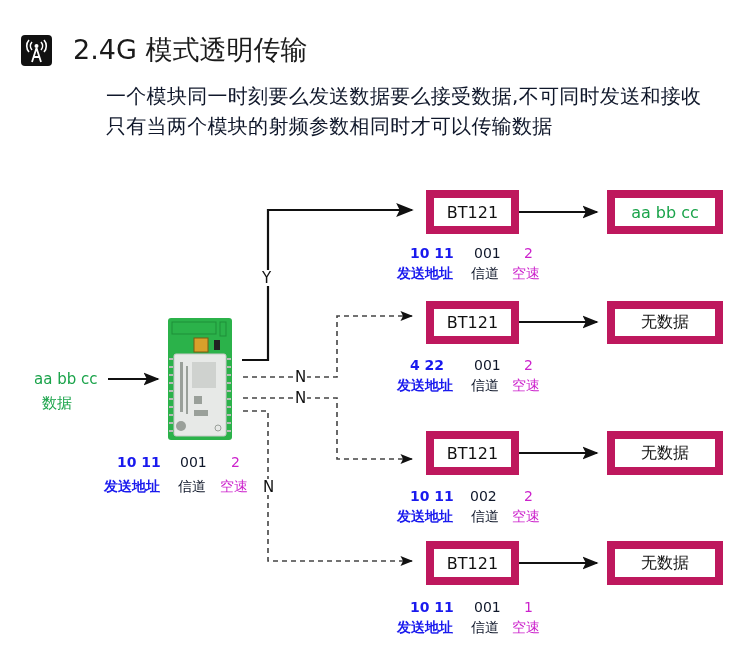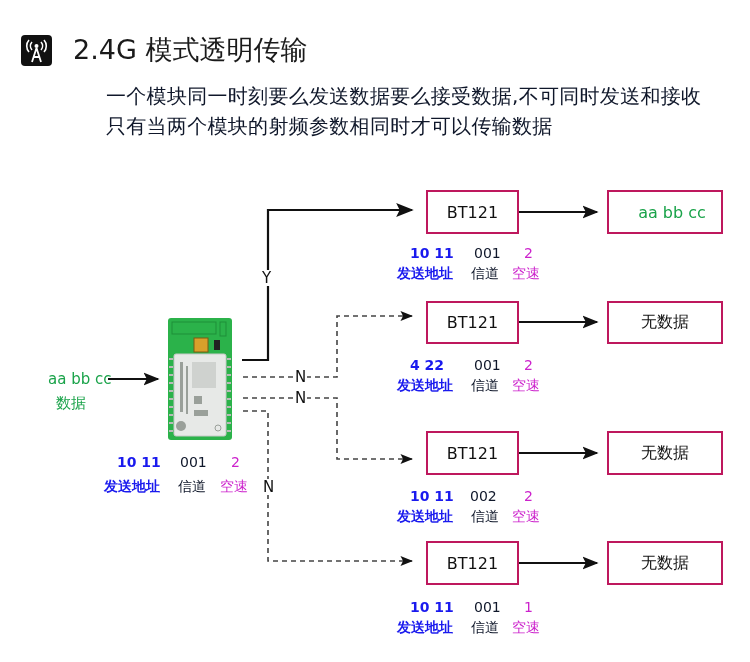--- a/index.html
+++ b/index.html
@@ -2,22 +2,22 @@
 <html><head>
 <meta charset="utf-8">
 <style>
   html, body { margin:0; padding:0; background:#ffffff; }
   body { width:750px; height:662px; position:relative; overflow:hidden;
          font-family:"DejaVu Sans", "Liberation Sans", sans-serif; color:#111; }
   .abs { position:absolute; }
   .title-icon { left:21px; top:35px; width:31px; height:31px; background:#111; border-radius:4px; }
   .title { left:62px; top:32px; font-size:27px; line-height:36px; color:#1a1a1a; white-space:nowrap;margin-left:11px; }
   .desc { left:62px; font-size:20px; line-height:28px; color:#0f172a; white-space:nowrap; letter-spacing:0.3px;margin-left:44px; }
-  .box { position:absolute; border:2px solid #be185d; box-sizing:border-box; display:flex; align-items:center; justify-content:center; font-size:16px; background:#fff; }
-  .green { color:#1aa34a;padding-left:14px; }
+  .box { position:absolute; border:8px solid #be185d; box-sizing:border-box; display:flex; align-items:center; justify-content:center; font-size:16px; background:#fff; }
+  .green { color:#1aa34a; }
   .blue { color:#1a1aee;font-weight:bold; }
   .red { color:#0f172a; }
   .purple { color:#cc22cc; }
   .lbl { position:absolute; font-size:14px; line-height:18px; white-space:nowrap; }
   .nlbl { position:absolute; font-size:15px; line-height:16px; background:#fff; color:#111; padding:0 1px; }
   svg.wires { position:absolute; left:0; top:0; }
 </style>
 </head>
 <body>
 

